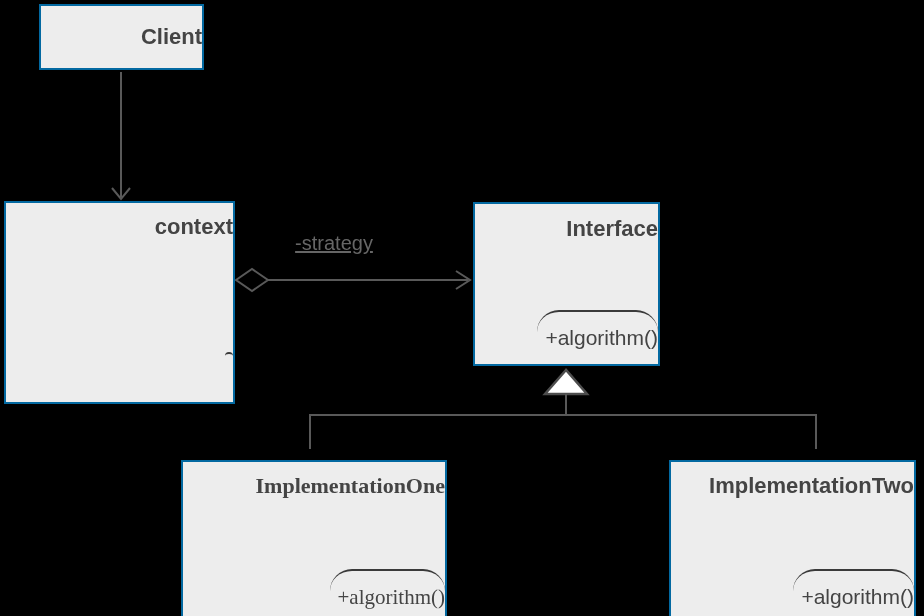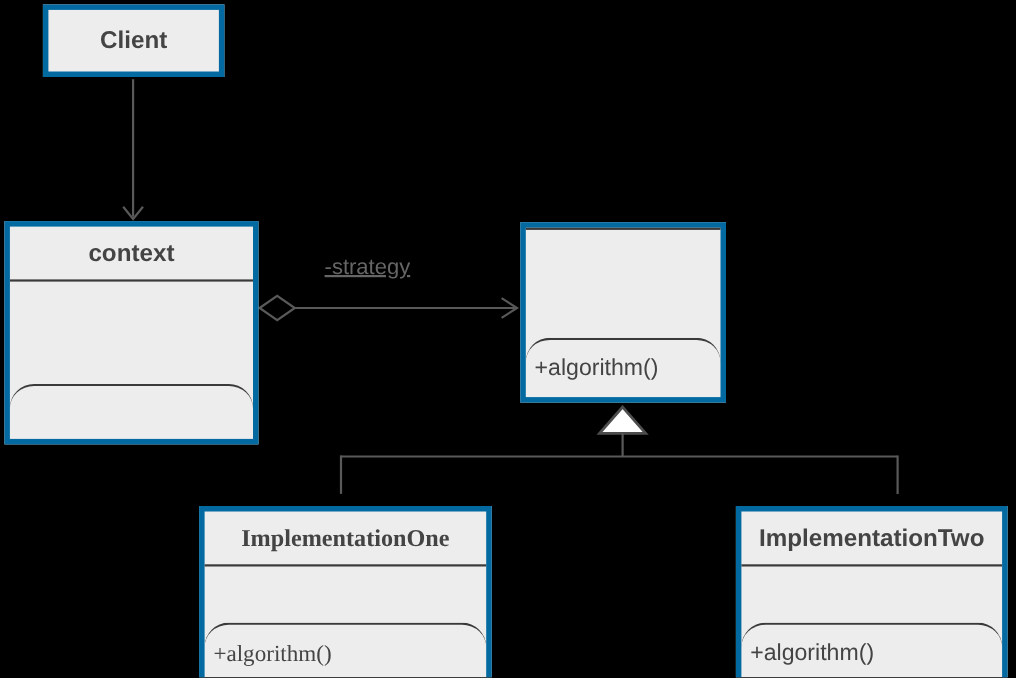--- a/index.html
+++ b/index.html
@@ -14,23 +14,24 @@
   .connectors {
     position: absolute;
     left: 0; top: 0;
     width: 924px; height: 616px;
     pointer-events: none;
   }
   .class-box {
     position: absolute;
     box-sizing: border-box;
     background: #ededed;
-    border: 5px solid #0369a1;
+    border: 2px solid #0369a1;
     display: flex;
     flex-direction: column;
+    align-items: flex-end;
   }
   .compartment {
     box-sizing: border-box;
     color: #444444;
   }
   .compartment.title {
     font-weight: bold;
     font-size: 22px;
     text-align: center;
     display: flex;
@@ -88,20 +89,21 @@
     <div class="compartment title" style="flex:1;">Client</div>
   </div>
 
   <div class="class-box" style="left:4px; top:201px; width:231px; height:203px;">
     <div class="compartment title" style="height:48px;">context</div>
     <div class="compartment attrs"></div>
     <div class="compartment methods" style="height:50px;"></div>
   </div>
 
   <div class="class-box" style="left:473px; top:202px; width:187px; height:164px;">
+    <div class="compartment title" style="height:49px;">Interface</div>
     <div class="compartment attrs"></div>
     <div class="compartment methods" style="height:54px;">+algorithm()</div>
   </div>
 
   <div class="class-box" style="left:181px; top:460px; width:266px; height:165px;font-family:Liberation Serif, serif;">
     <div class="compartment title" style="height:48px;">ImplementationOne</div>
     <div class="compartment attrs"></div>
     <div class="compartment methods" style="height:54px;">+algorithm()</div>
   </div>
 

